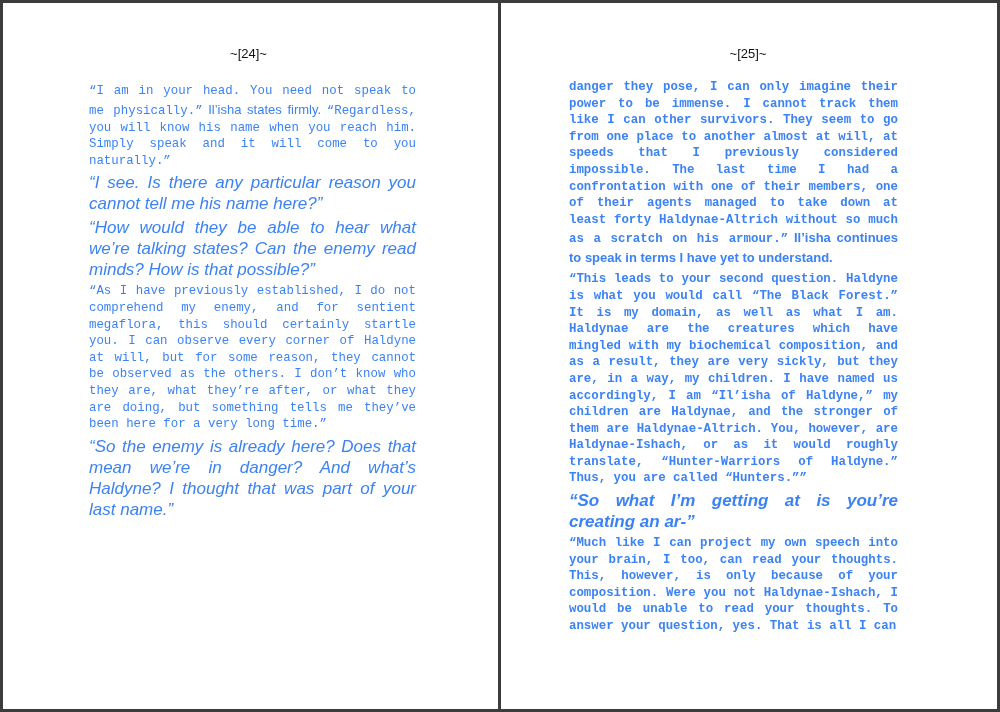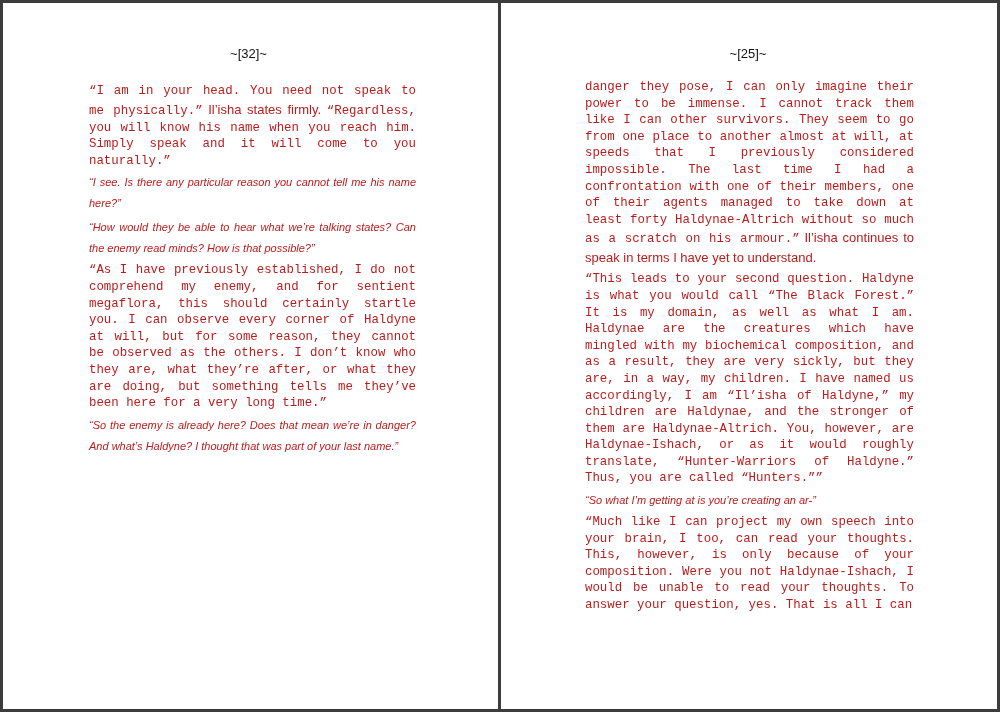--- a/index.html
+++ b/index.html
@@ -23,46 +23,46 @@
     .page.left { left: 3px; width: 495px; }
     .page.right { left: 501px; width: 496px; border-radius: 9px; }
     .pnum {
       position: absolute; top: 43px; left: 0; right: 0; text-align: center;
       font-family: "Liberation Sans", sans-serif; font-size: 13px; color: #111;
     }
     .page.left .pnum { left: -4px; }
     .page.right .pnum { left: -2px; }
     .body {
       position: absolute; top: 80px;
-      color: #b91c1c;
+      color: #3b82f6;
     }
     .page.left .body { left: 86px; width: 327px; }
-    .page.right .body { left: 84px; width: 329px; top: 76px; }
+    .page.right .body { left: 68px; width: 329px; top: 76px; font-weight: bold; }
     .mono {
       font-family: "Liberation Mono", monospace; font-size: 12.4px;
       line-height: 16.6px; text-align: justify; letter-spacing: 0;
     }
     .ital {
-      font-family: "Liberation Sans", sans-serif; font-style: italic; font-size: 11px;
+      font-family: "Liberation Sans", sans-serif; font-style: italic; font-size: 17px;
       line-height: 21px; text-align: justify;
     }
     .sans {
       font-family: "Liberation Sans", sans-serif; font-size: 13px; line-height: 20px;
     }
     p { margin: 0; }
     .gap { margin-top: 3px; }
   </style>
 </head>
 <body>
 
 <div class="spread"></div>
 <div class="divider"></div>
 
 <div class="page left">
-  <div class="pnum">~[32]~</div>
+  <div class="pnum">~[24]~</div>
   <div class="body">
     <p class="mono"><span>“I am in your head. You need not speak to me physically.”</span><span class="sans"> Il’isha states firmly. </span><span>“Regardless, you will know his name when you reach him. Simply speak and it will come to you naturally.”</span></p>
     <p class="ital gap">“I see. Is there any particular reason you cannot tell me his name here?”</p>
     <p class="ital gap">“How would they be able to hear what we’re talking states? Can the enemy read minds? How is that possible?”</p>
     <p class="mono gap">“As I have previously established, I do not comprehend my enemy, and for sentient megaflora, this should certainly startle you. I can observe every corner of Haldyne at will, but for some reason, they cannot be observed as the others. I don’t know who they are, what they’re after, or what they are doing, but something tells me they’ve been here for a very long time.”</p>
     <p class="ital gap">“So the enemy is already here? Does that mean we’re in danger? And what’s Haldyne? I thought that was part of your last name.”</p>
   </div>
 </div>
 
 <div class="page right">

